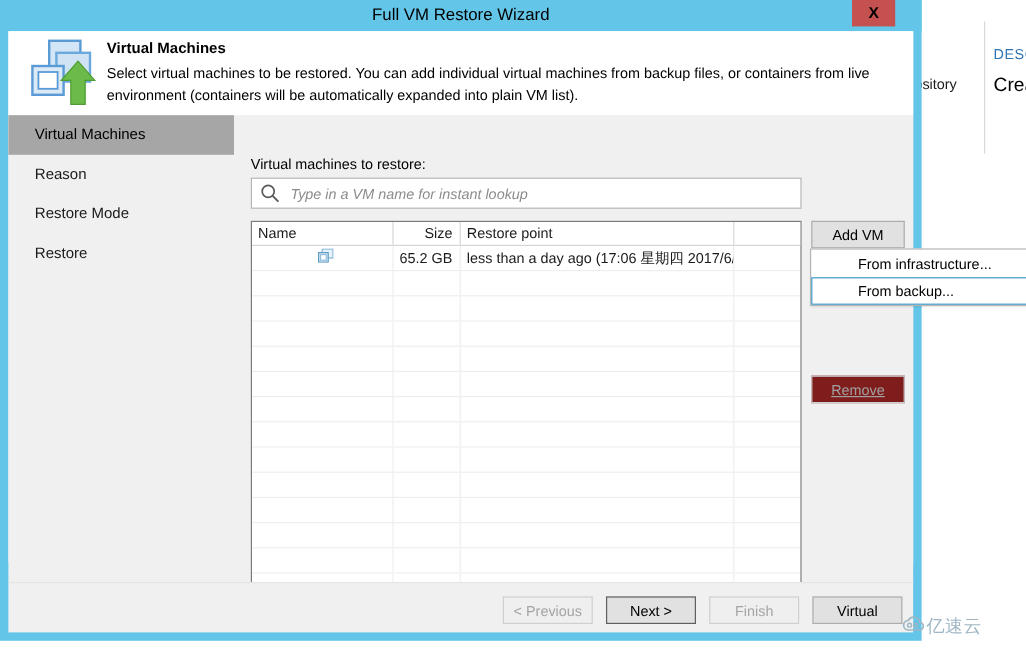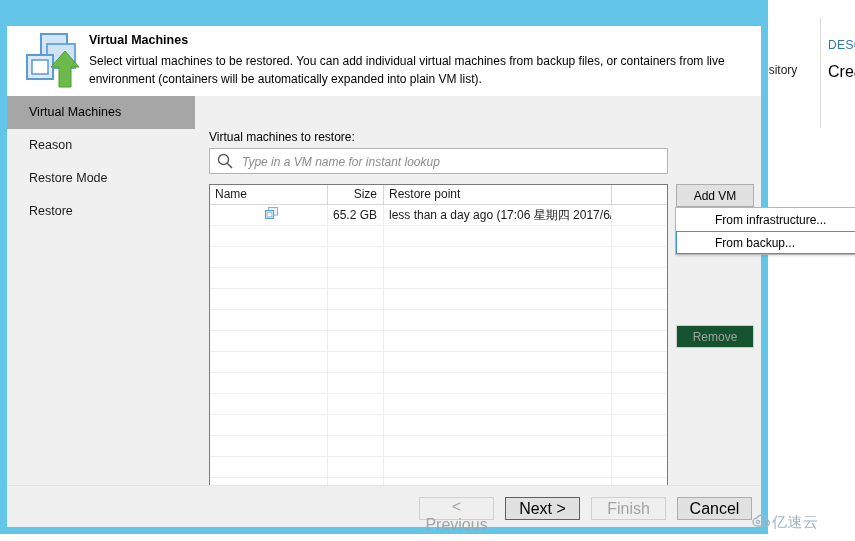--- a/index.html
+++ b/index.html
@@ -311,24 +311,25 @@
     font-family: "Liberation Sans", sans-serif;
     background: #e1e1e1;
     border: 1px solid #adadad;
     color: #000000;
     cursor: pointer;
     padding: 0;
     box-sizing: border-box;
   }
   #btn-add-vm { left: 481px; top: 88px; }
   #btn-remove {
-    left: 481px; top: 229px;
-    background: #14532d;
+    left: 481px; top: 217px;
+    background: #7f1d1d;
     border: 1px solid #cfcfcf;
     color: #a0a0a0;
+    text-decoration: underline;
   }
 
   
   #dropdown-menu {
     position: absolute;
     left: 480px;
     top: 111px;
     width: 200px;
     background: #ffffff;
     border: 1px solid #b5b5b5;
@@ -361,21 +362,21 @@
     height: 42px;
     background: #f0f0f0;
     border-top: 1px solid #e4e4e4;
     box-sizing: border-box;
   }
   .foot-btn {
     position: absolute;
     top: 11px;
     width: 75px;
     height: 23px;
-    font-size: 16px;
+    font-size: 12px;
     font-family: "Liberation Sans", sans-serif;
     background: #e1e1e1;
     border: 1px solid #adadad;
     color: #000000;
     cursor: pointer;
     padding: 0;
     box-sizing: border-box;
   }
   .foot-btn.disabled {
     background: #efefef;
@@ -414,20 +415,24 @@
 
 <div id="bg-app">
   <div class="bg-panel-divider"></div>
   <div class="bg-text-repo">ository</div>
   <div class="bg-text-desc">DESC</div>
   <div class="bg-text-create">Crea</div>
 </div>
 
 <div id="wizard">
 
+  <div id="titlebar">
+    <div id="title-text">Full VM Restore Wizard</div>
+    <button id="close-button">X</button>
+  </div>
 
   <div id="window-body">
 
     <div id="wizard-header">
       <div id="header-icon">
         <svg width="62" height="60" viewBox="0 0 62 60">
           <rect x="20" y="3" width="26" height="22" fill="#d3e6f7" stroke="#5b9bd5" stroke-width="2"></rect>
           <rect x="26" y="13" width="28" height="24" fill="#cfe3f5" stroke="#6aa8dd" stroke-width="2"></rect>
           <rect x="6" y="24" width="26" height="24" fill="#dceaf8" stroke="#5b9bd5" stroke-width="2"></rect>
           <rect x="11" y="29" width="16" height="14" fill="#ffffff" stroke="#5b9bd5" stroke-width="1.5"></rect>
@@ -580,21 +585,21 @@
         <div class="menu-item">From infrastructure...</div>
         <div class="menu-item hover">From backup...</div>
       </div>
 
     </div>
 
     <div id="footer">
       <button class="foot-btn disabled" id="btn-previous">&lt; Previous</button>
       <button class="foot-btn default" id="btn-next">Next &gt;</button>
       <button class="foot-btn disabled" id="btn-finish">Finish</button>
-      <button class="foot-btn" id="btn-cancel">Cancel</button>
+      <button class="foot-btn" id="btn-cancel">Virtual</button>
     </div>
 
   </div>
 </div>
 
 <div id="watermark">
   <span>
     <svg width="20" height="14" viewBox="0 0 20 14">
       <path d="M5,12 a4,4 0 0 1 0,-8 a5,5 0 0 1 9.4,1.6 a3.2,3.2 0 0 1 -0.4,6.4 Z" fill="none" stroke="#9fb6c4" stroke-width="1.4"></path>
       <circle cx="6" cy="8" r="1.6" fill="none" stroke="#9fb6c4" stroke-width="1.2"></circle>

